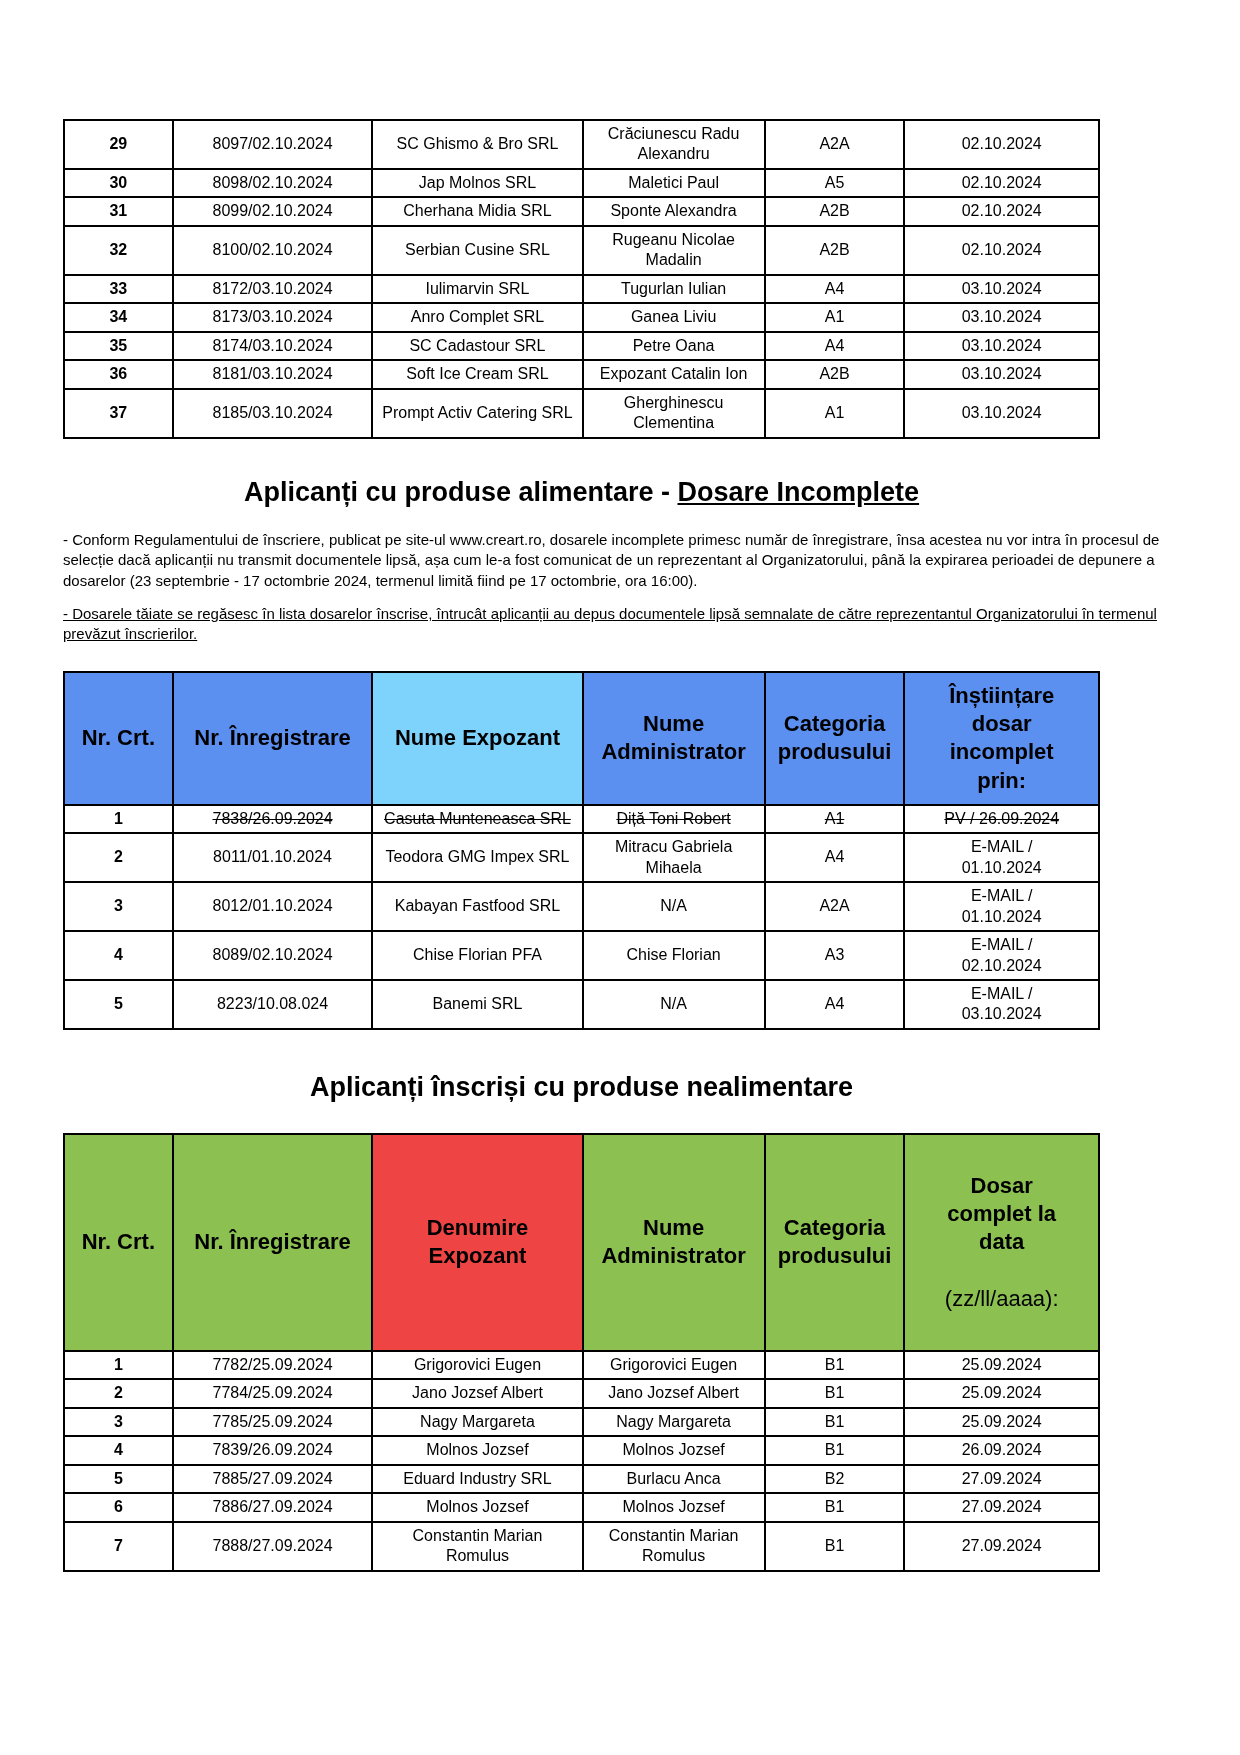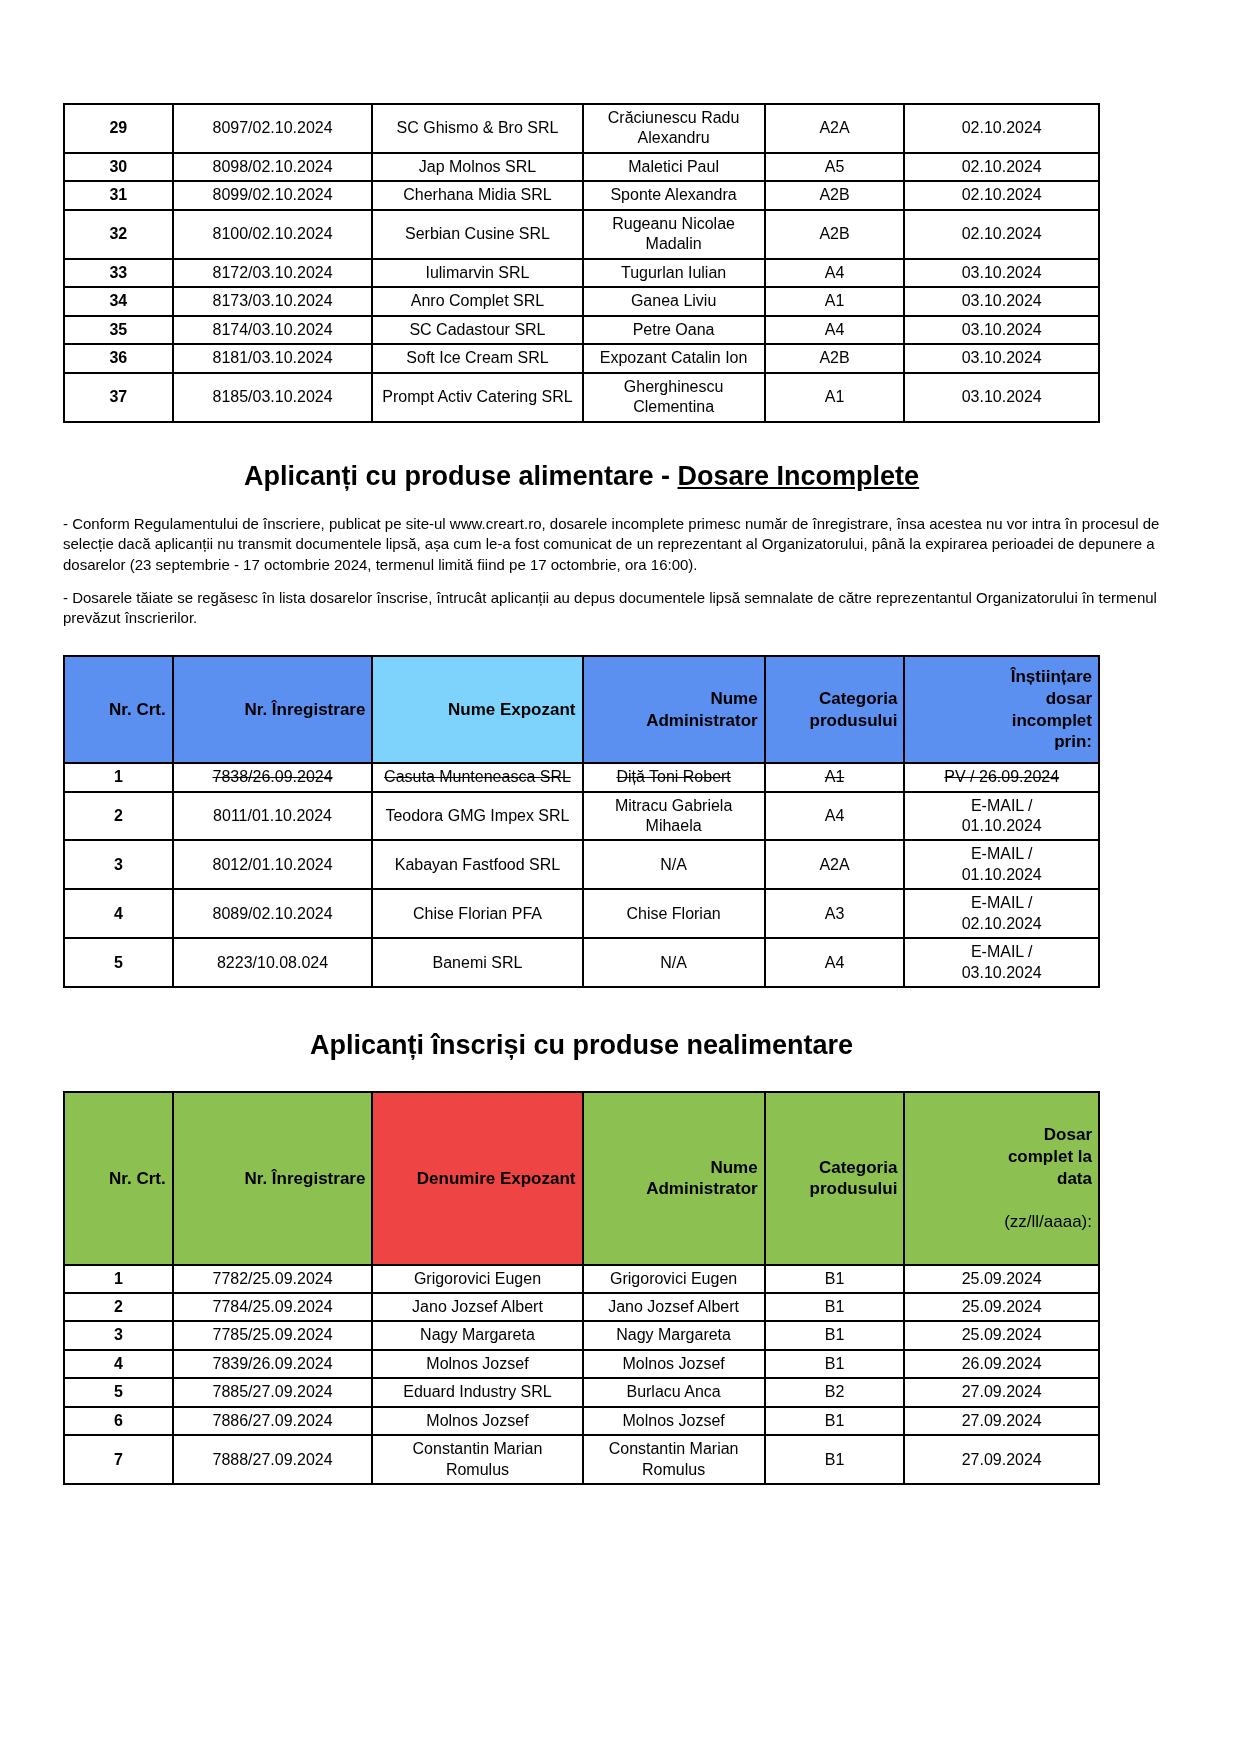--- a/index.html
+++ b/index.html
@@ -2,42 +2,41 @@
 <html><head>
 <meta charset="utf-8">
 <style>
   html,body { margin:0; padding:0; background:#fff; }
   body {
     width:1240px; height:1755px;
     font-family:"Liberation Sans", sans-serif;
     color:#000;
     overflow:hidden;
   }
-  .page { box-sizing:border-box; width:1240px; padding:103px 63px 0 63px; }
+  .page { box-sizing:border-box; width:1240px; padding:103px 63px 0 63px;margin-top:16px; }
 
   table.doc {
     border-collapse:collapse;
     width:1037px;
     table-layout:fixed;
   }
   .doc td, .doc th {
     border:2px solid #000;
     text-align:center;
     vertical-align:middle;
     padding:3px 6px;
     font-size:16px;
     line-height:1.28;
     white-space:pre-line;
     overflow-wrap:break-word;
   }
   .doc th {
     font-weight:bold;
-    font-size:17px;
+    font-size:22px;
     padding:9px 6px;
-    text-align:right;
   }
   .doc td:first-child { font-weight:bold; }
   tr.struck td:not(:first-child) { text-decoration:line-through; }
 
   col.c1 { width:10.5%; }
   col.c2 { width:19.3%; }
   col.c3 { width:20.3%; }
   col.c4 { width:17.6%; }
   col.c5 { width:13.5%; }
   col.c6 { width:18.8%; }
@@ -50,21 +49,21 @@
     margin:38px 0 0 0;
   }
   .u { text-decoration:underline; }
 
   .para {
     font-size:15px;
     line-height:1.38;
     margin:22px 0 0 0;
     width:1114px;
   }
-  .para + .para { margin-top:12px; }
+  .para + .para { margin-top:12px;text-decoration:underline; }
 
   .tbl-wrap-incomplete { margin-top:26px; }
   .tbl-wrap-nonfood   { margin-top:30px; }
   .title-nonfood      { margin-top:42px; }
 
   .th-sub { font-weight:normal; display:block; }
   .th-main { display:block; }
 </style>
 </head>
 <body>

